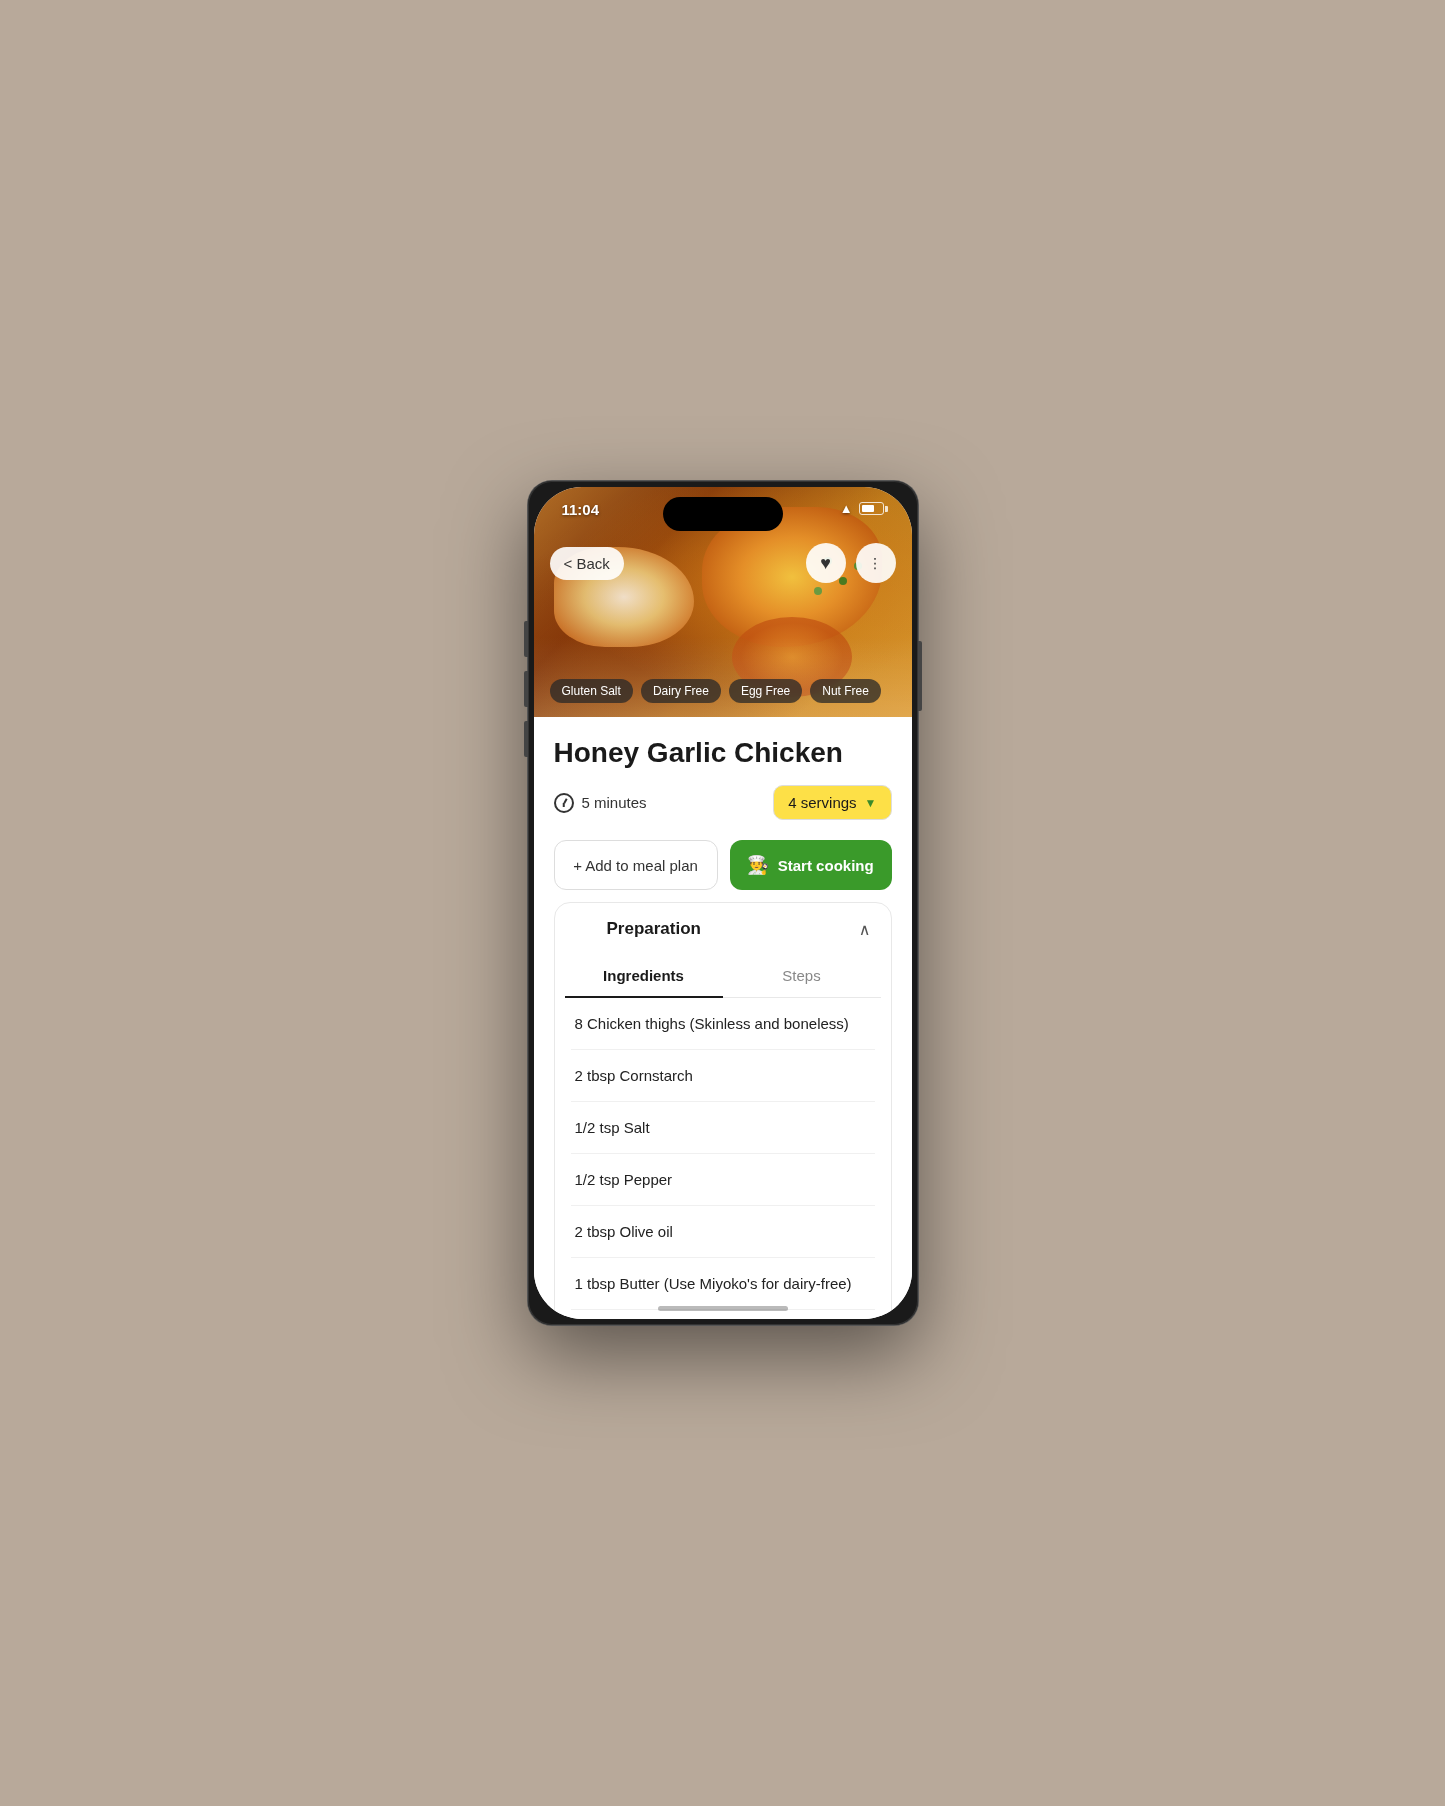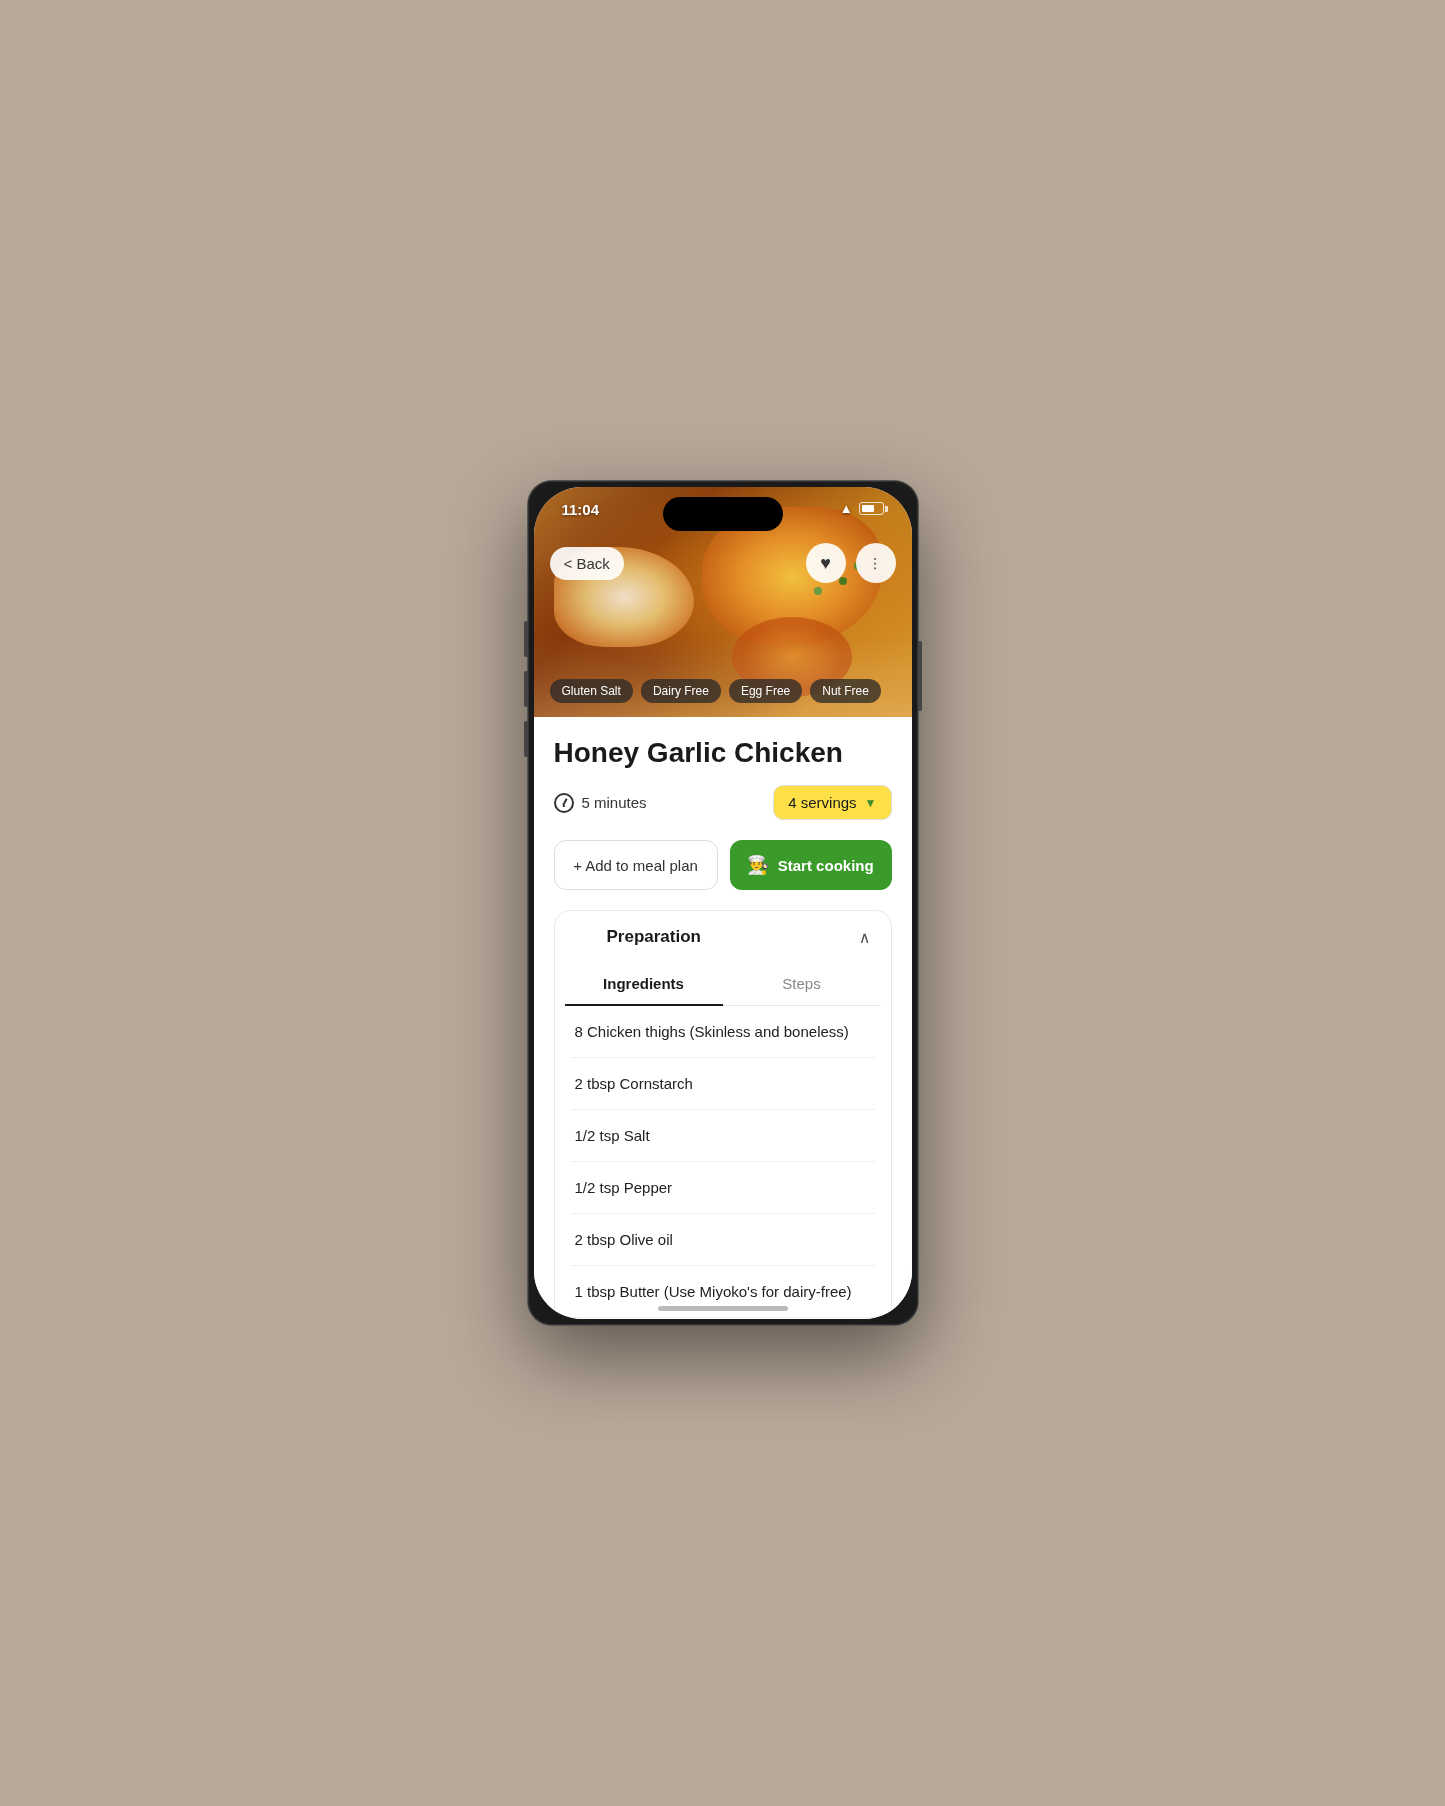--- a/index.html
+++ b/index.html
@@ -369,21 +369,21 @@
     }
 
     .chevron-down {
       color: #3a8a2a;
       font-size: 12px;
     }
 
     .action-buttons {
       display: flex;
       gap: 12px;
-      margin-bottom: 20px;
+      margin-bottom: 12px;
     }
 
     .meal-plan-btn {
       flex: 1;
       padding: 14px 16px;
       border: 1.5px solid #ddd;
       border-radius: 12px;
       background: #fff;
       font-size: 15px;
       font-weight: 500;

